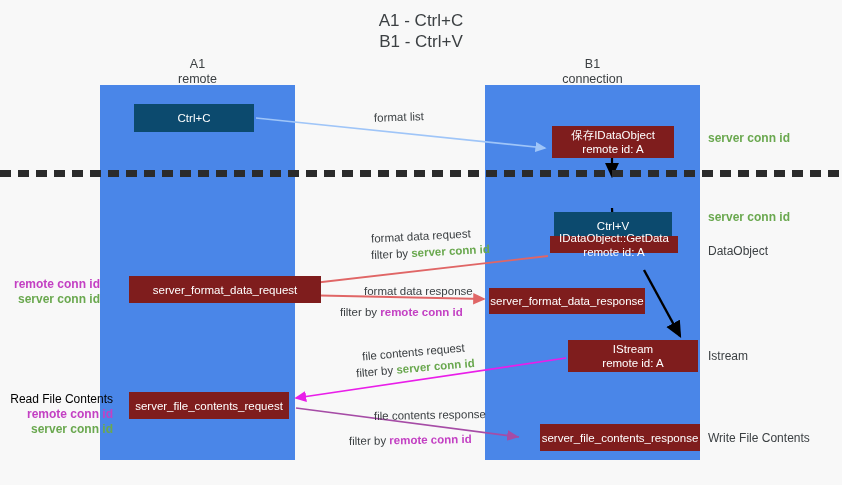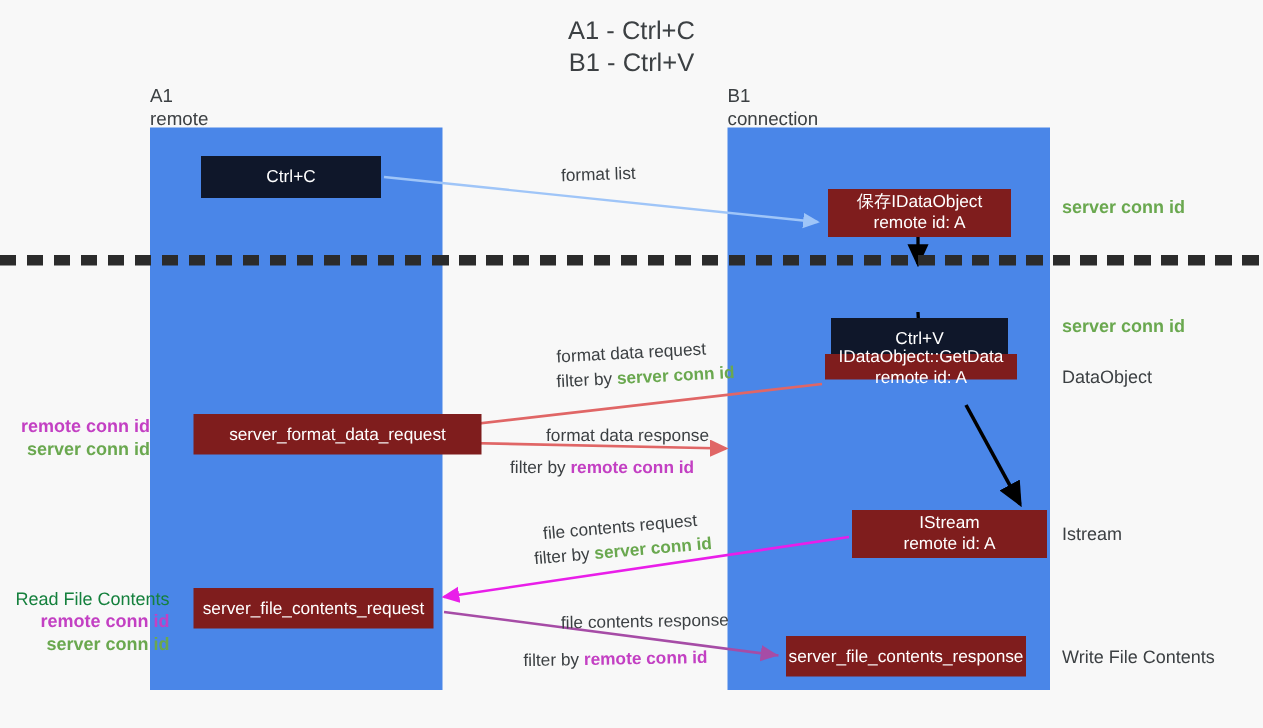--- a/index.html
+++ b/index.html
@@ -34,21 +34,21 @@
     position: absolute;
     background: #4a86e8;
     z-index: 1;
   }
   #lane-a1 { left: 100px; top: 85px; width: 195px; height: 375px; }
   #lane-b1 { left: 485px; top: 85px; width: 215px; height: 375px; }
 
   .lane-head {
     position: absolute;
     z-index: 2;
-    text-align: left;
+    text-align: center;
     font-size: 12.5px;
     line-height: 14.5px;
     color: #3c4043;
   }
   #head-a1 { left: 100px; top: 57px; width: 195px; }
   #head-b1 { left: 485px; top: 57px; width: 215px; }
 
   .title {
     position: absolute;
     left: 0;
@@ -79,53 +79,53 @@
     flex-direction: column;
     align-items: center;
     justify-content: center;
     text-align: center;
     color: #ffffff;
     font-size: 11.5px;
     line-height: 14px;
     padding: 3px 6px;
   }
   .node.orange { background: #7f1d1d; }
-  .node.green  { background: #0f172a; }
+  .node.green  { background: #0c4a6e; }
   .node .l2 { display: block; }
 
   #n-ctrlc   { left: 134px; top: 104px;  width: 120px; height: 28px; }
   #n-save    { left: 552px; top: 126px;  width: 122px; height: 32px; }
   #n-ctrlv   { left: 554px; top: 180px;  width: 118px; height: 27px; margin-top: 32px; }
   #n-getdata { left: 550px; top: 236px;  width: 128px; height: 17px; }
   #n-istream { left: 568px; top: 340px;  width: 130px; height: 32px; }
   #n-sfdreq  { left: 129px; top: 276px;  width: 192px; height: 27px; }
   #n-sfdres  { left: 489px; top: 288px;  width: 156px; height: 26px; }
   #n-sfcreq  { left: 129px; top: 392px;  width: 160px; height: 27px; }
-  #n-sfcres  { left: 524px; top: 424px;  width: 160px; height: 27px; }
+  #n-sfcres  { left: 540px; top: 424px;  width: 160px; height: 27px; }
 
   .side-label {
     position: absolute;
     z-index: 5;
     font-size: 12px;
     line-height: 15px;
     color: #3c4043;
     white-space: nowrap;
   }
   .conn-green  { color: #6aa84f; font-weight: bold; }
   .conn-purple { color: #c340c3; font-weight: bold; }
 
   #sl-server-1 { left: 708px; top: 131px; }
   #sl-server-2 { left: 708px; top: 210px; }
   #sl-dataobject { left: 708px; top: 244px; }
   #sl-istream { left: 708px; top: 349px; }
   #sl-write { left: 708px; top: 431px; }
 
   #sl-left-1 { left: 8px; top: 277px; width: 92px; text-align: right; }
   #sl-left-2 { left: 8px; top: 392px; width: 105px; text-align: right; }
-  #sl-left-2 .hdr { color: #15803d; font-weight: normal; display: block; }
+  #sl-left-2 .hdr { color: #000000; font-weight: normal; display: block; }
 
   .edge-label {
     position: absolute;
     z-index: 6;
     font-size: 11.5px;
     line-height: 15px;
     color: #3c4043;
     white-space: nowrap;
   }
 
@@ -219,20 +219,23 @@
 
   <div class="node orange" id="n-istream">
     <span>IStream</span>
     <span class="l2">remote id: A</span>
   </div>
 
   <div class="node orange" id="n-sfdreq">
     <span>server_format_data_request</span>
   </div>
 
+  <div class="node orange" id="n-sfdres">
+    <span>server_format_data_response</span>
+  </div>
 
   <div class="node orange" id="n-sfcreq">
     <span>server_file_contents_request</span>
   </div>
 
   <div class="node orange" id="n-sfcres">
     <span>server_file_contents_response</span>
   </div>
 
   <div class="side-label conn-green" id="sl-server-1">server conn id</div>

